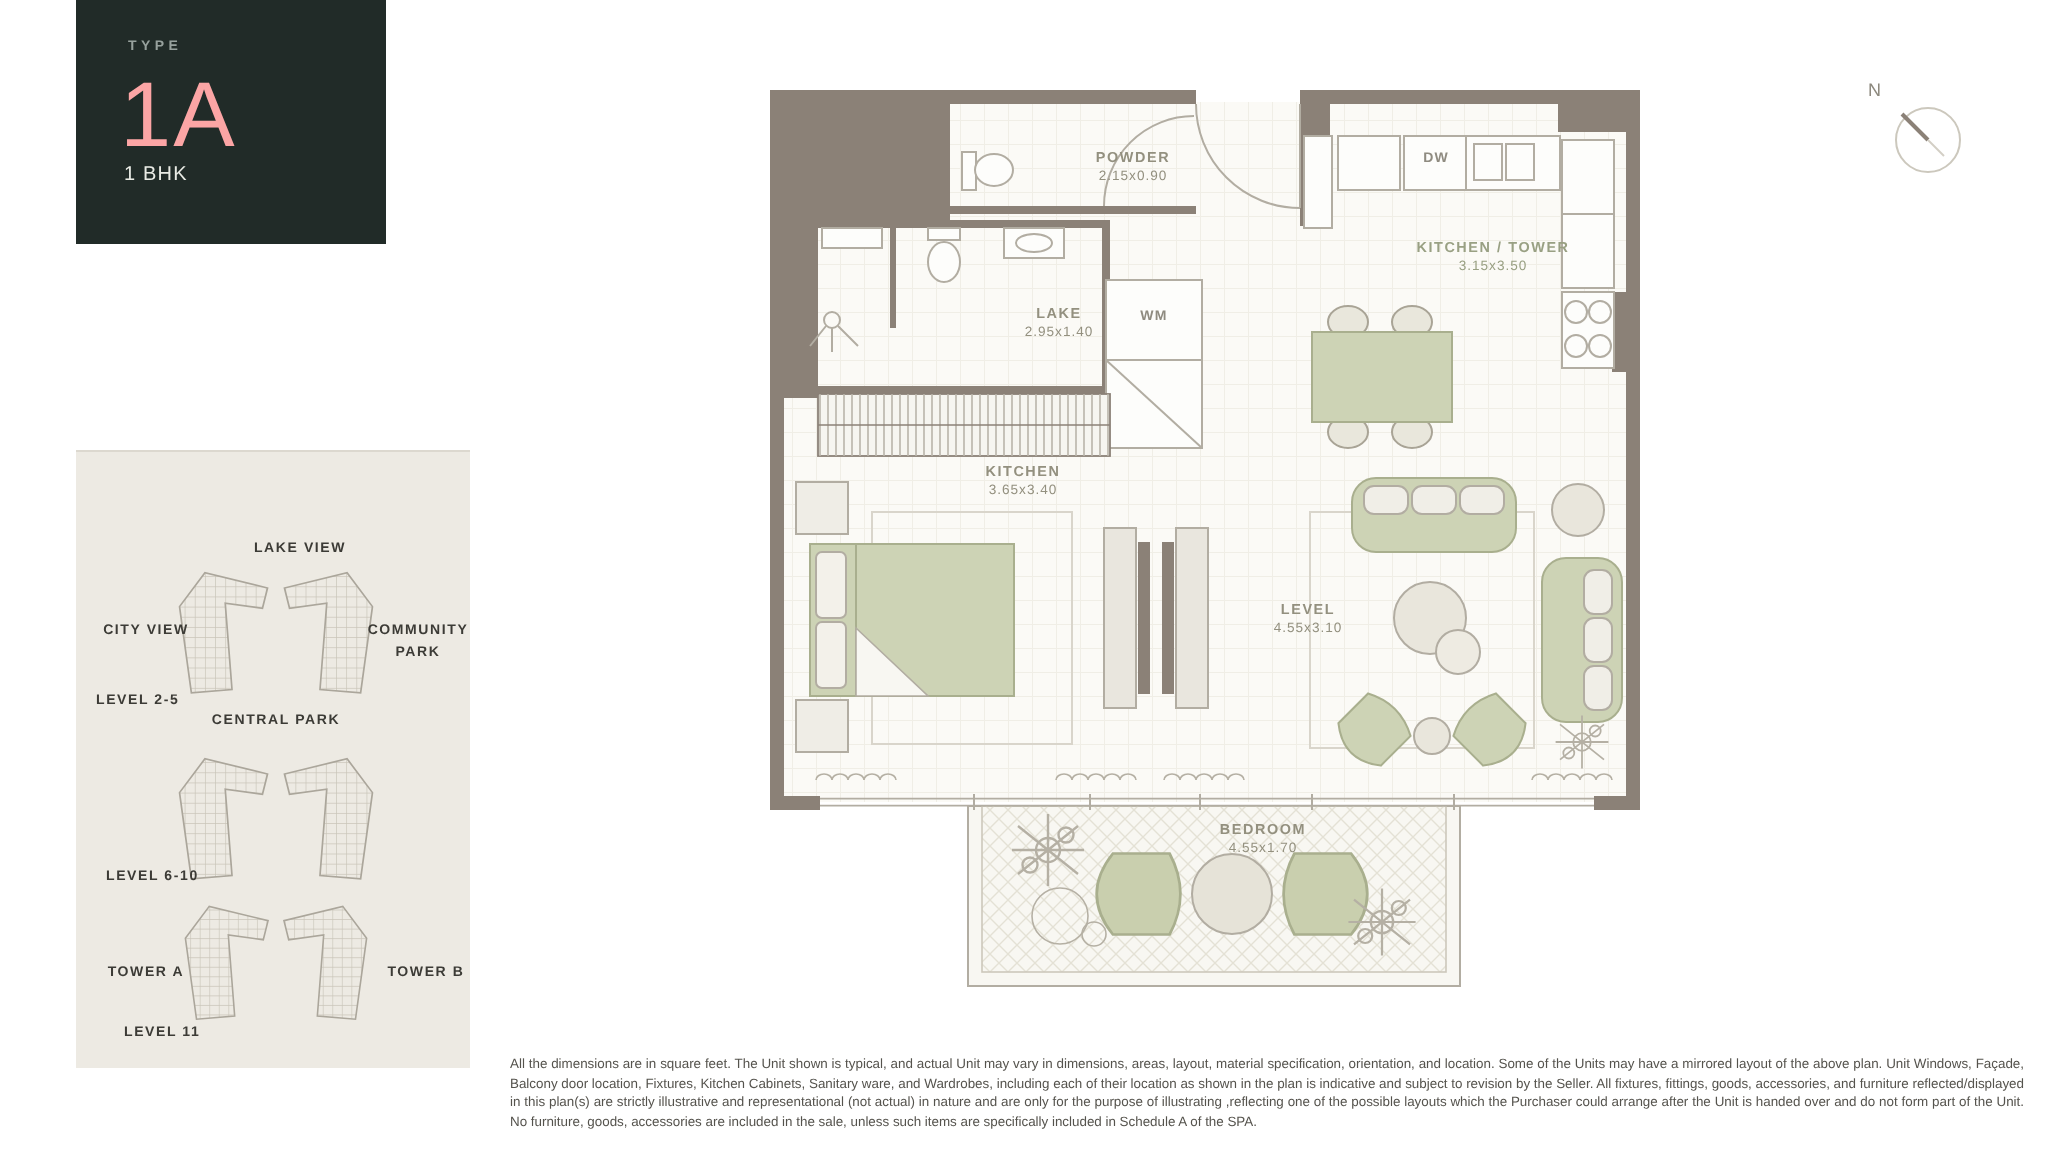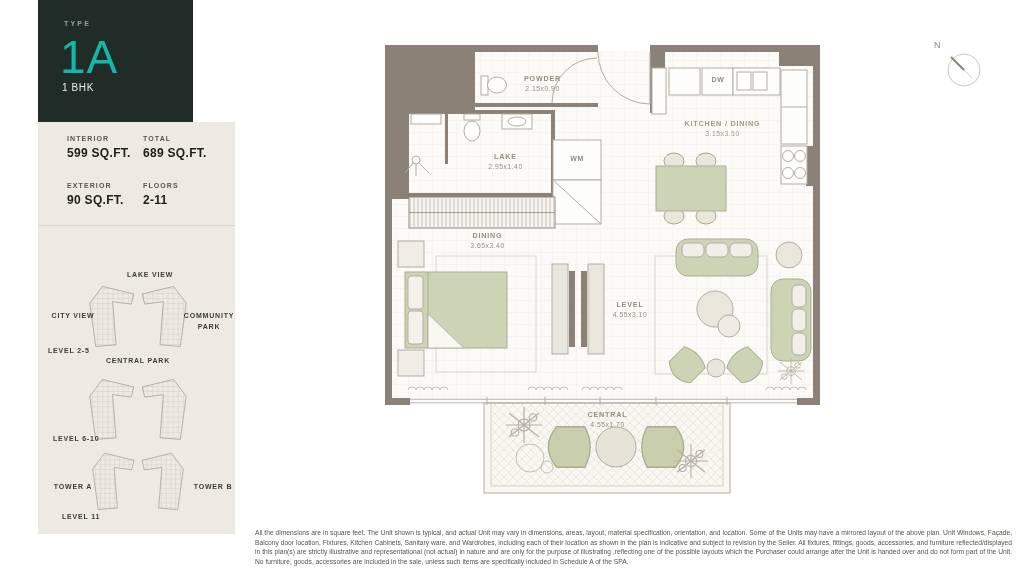--- a/index.html
+++ b/index.html
@@ -5,38 +5,38 @@
   html,body{margin:0;padding:0;background:#ffffff;}
   .page{position:relative;width:1024px;height:576px;background:#ffffff;overflow:hidden;
         font-family:"Liberation Sans", sans-serif;}
   .abs{position:absolute;}
 
   
   .type-block{left:38px;top:0;width:155px;height:122px;background:#212b28;}
   .type-label{position:absolute;left:26px;top:20px;font-size:7px;letter-spacing:2.2px;
               color:#97a19d;font-weight:700;}
   .type-code{position:absolute;left:22px;top:30px;font-size:46px;font-weight:400;
-             color:#14b8a6;letter-spacing:1px;}
+             color:#fca5a5;letter-spacing:1px;}
   .type-config{position:absolute;left:24px;top:82px;font-size:10px;color:#e9ebe5;
                letter-spacing:.6px;}
 
   .spec-panel{left:38px;top:122px;width:197px;height:103px;background:#edeae3;}
   .spec-cell{position:absolute;}
   .spec-label{font-size:7px;font-weight:700;letter-spacing:1.1px;color:#57554e;}
   .spec-value{font-size:12px;font-weight:700;color:#21201b;margin-top:4px;letter-spacing:.3px;}
 
   .keyplan-panel{left:38px;top:225px;width:197px;height:308px;background:#edeae3;
                  border-top:1px solid #dcd8cf;}
   .kp-label{position:absolute;font-size:7px;font-weight:700;letter-spacing:.8px;
             color:#3c3b36;text-align:center;line-height:1.5;}
   .kp-label.left-align{text-align:left;}
   .kp{position:absolute;}
 
   
-  .room-label{position:absolute;text-align:center;color:#93907f;line-height:1.45;}
+  .room-label{position:absolute;text-align:center;color:#93907f;line-height:1.45;padding-left:24px;}
   .room-name{font-size:7.2px;font-weight:700;letter-spacing:.8px;}
   .room-dims{font-size:6.8px;letter-spacing:.5px;}
   .appl-label{position:absolute;text-align:center;color:#8f8b80;font-size:7px;
               font-weight:700;letter-spacing:.6px;}
 
   .compass-n{left:934px;top:40px;font-size:9px;color:#8d897e;letter-spacing:.5px;}
 
   .disclaimer{left:255px;top:528px;width:757px;font-size:6.7px;line-height:1.42;
               color:#55534d;text-align:justify;}
 </style>
@@ -69,38 +69,20 @@
       <path id="wing" d="M10,75 L3,24 L18,4 L55,13 L52,25 L30,22 L34,73 Z"></path>
     </defs>
   </svg>
 
   <div class="abs type-block">
     <div class="type-label">TYPE</div>
     <div class="type-code">1A</div>
     <div class="type-config">1 BHK</div>
   </div>
 
-  <div class="abs spec-panel">
-    <div class="spec-cell" style="left:29px;top:13px">
-      <div class="spec-label">INTERIOR</div>
-      <div class="spec-value">599 SQ.FT.</div>
-    </div>
-    <div class="spec-cell" style="left:105px;top:13px">
-      <div class="spec-label">TOTAL</div>
-      <div class="spec-value">689 SQ.FT.</div>
-    </div>
-    <div class="spec-cell" style="left:29px;top:60px">
-      <div class="spec-label">EXTERIOR</div>
-      <div class="spec-value">90 SQ.FT.</div>
-    </div>
-    <div class="spec-cell" style="left:105px;top:60px">
-      <div class="spec-label">FLOORS</div>
-      <div class="spec-value">2-11</div>
-    </div>
-  </div>
 
   <div class="abs keyplan-panel">
 
     <div class="kp-label" style="left:62px;top:44px;width:100px">LAKE VIEW</div>
     <svg class="kp" style="left:48px;top:57px" width="104" height="66" viewBox="0 0 120 78">
       <use href="#wing" fill="url(#units)" stroke="#aba69b" stroke-width="1"></use>
       <use href="#wing" transform="translate(120,0) scale(-1,1)" fill="url(#units)" stroke="#aba69b" stroke-width="1"></use>
     </svg>
     <div class="kp-label" style="left:12px;top:85px;width:46px">CITY VIEW</div>
     <div class="kp-label" style="left:143px;top:85px;width:56px">COMMUNITY PARK</div>
@@ -262,33 +244,33 @@
 
   <div class="room-label" style="left:505px;top:74px;width:75px">
     <div class="room-name">POWDER</div>
     <div class="room-dims">2.15x0.90</div>
   </div>
   <div class="room-label" style="left:468px;top:152px;width:75px">
     <div class="room-name">LAKE</div>
     <div class="room-dims">2.95x1.40</div>
   </div>
   <div class="room-label" style="left:670px;top:119px;width:105px;color:#99a083">
-    <div class="room-name">KITCHEN / DINING</div>
+    <div class="room-name">KITCHEN / TOWER</div>
     <div class="room-dims">3.15x3.50</div>
   </div>
   <div class="room-label" style="left:450px;top:231px;width:75px">
-    <div class="room-name">DINING</div>
+    <div class="room-name">KITCHEN</div>
     <div class="room-dims">3.65x3.40</div>
   </div>
   <div class="room-label" style="left:597px;top:300px;width:66px">
     <div class="room-name">LEVEL</div>
     <div class="room-dims">4.55x3.10</div>
   </div>
   <div class="room-label" style="left:570px;top:410px;width:75px">
-    <div class="room-name">CENTRAL</div>
+    <div class="room-name">BEDROOM</div>
     <div class="room-dims">4.55x1.70</div>
   </div>
   <div class="appl-label" style="left:556px;top:155px;width:42px">WM</div>
   <div class="appl-label" style="left:700px;top:76px;width:36px">DW</div>
 
   <svg class="abs" style="left:940px;top:44px" width="48" height="48" viewBox="0 0 48 48">
     <circle cx="24" cy="26" r="16" fill="none" stroke="#ccc8bd" stroke-width="1"></circle>
     <line x1="24" y1="26" x2="11" y2="13" stroke="#8b8177" stroke-width="2"></line>
     <line x1="24" y1="26" x2="32" y2="34" stroke="#d3cfc5" stroke-width="1"></line>
   </svg>

